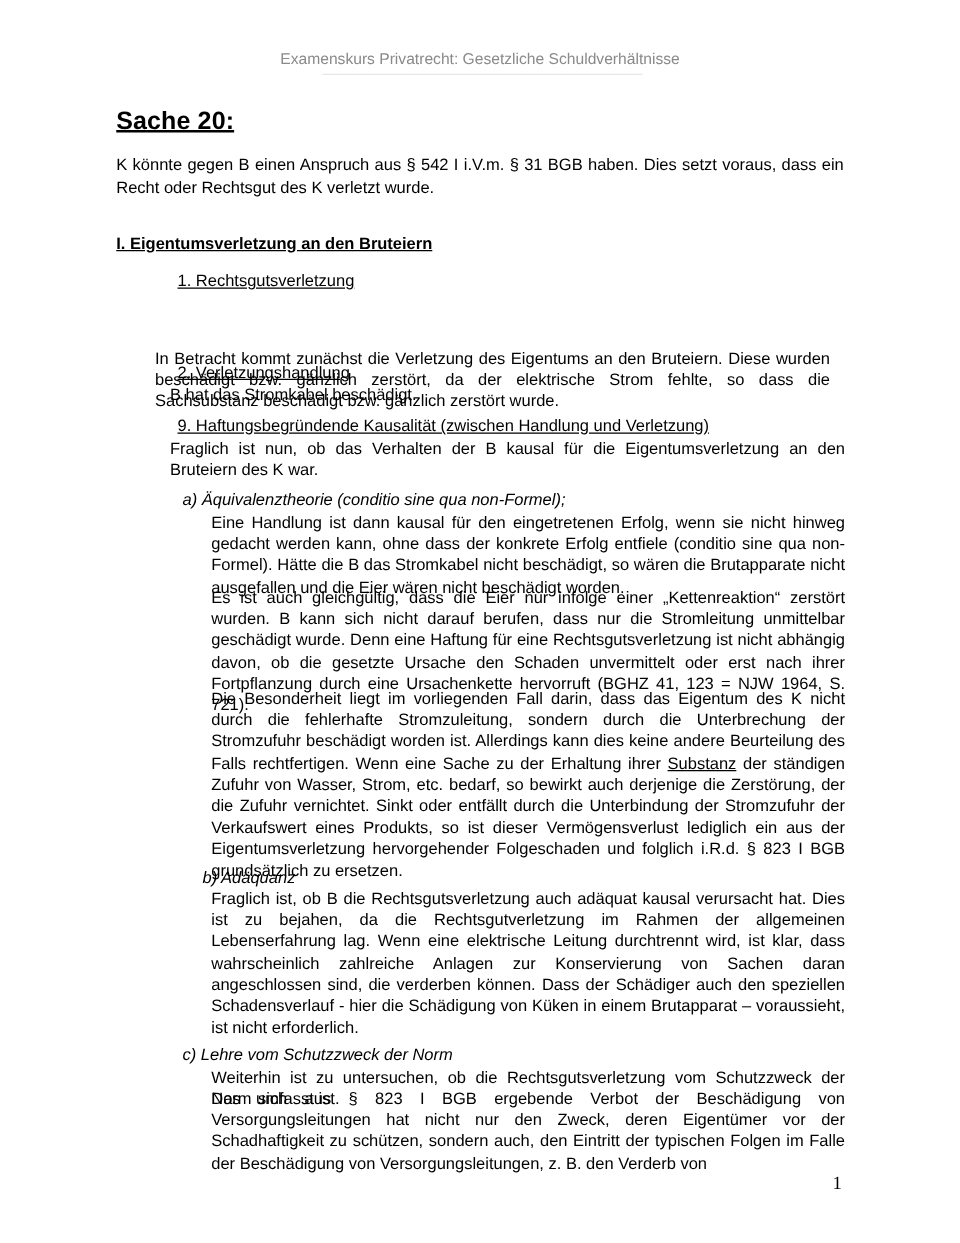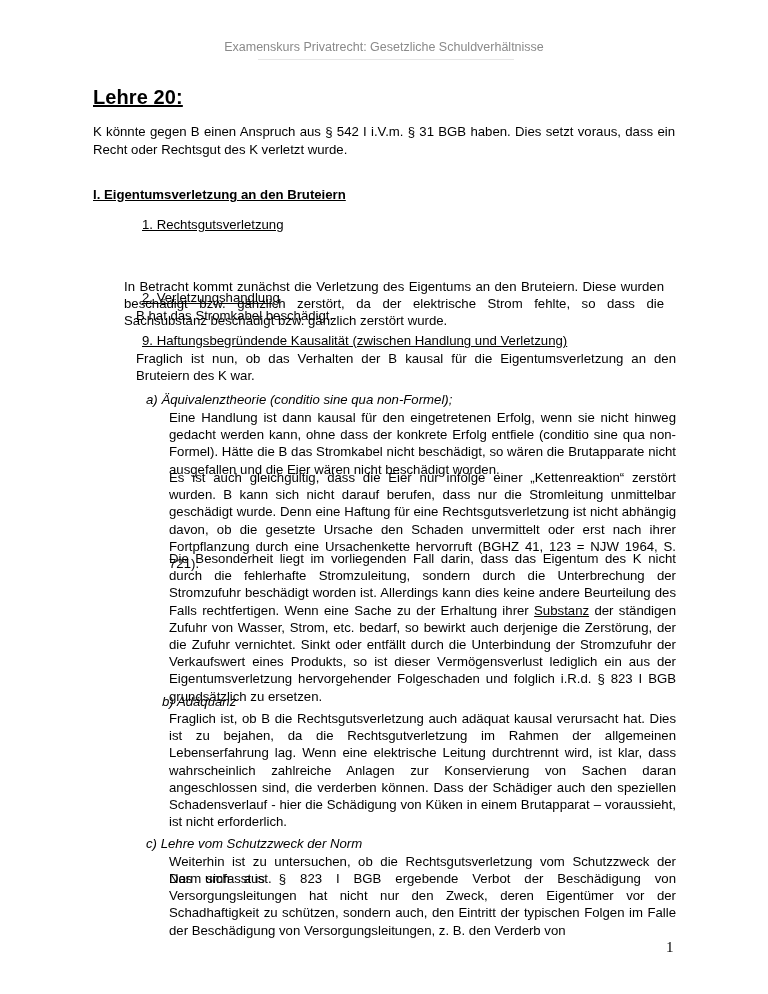--- a/index.html
+++ b/index.html
@@ -20,21 +20,21 @@
     .u { text-decoration: underline; }
     .page-num { position: absolute; top: 939px; left: 666px; font-family: "Liberation Serif", serif;
              font-size: 15px; }
   </style>
 </head>
 <body>
 
 <div class="running-header">Examenskurs Privatrecht: Gesetzliche Schuldverhältnisse</div>
 <div class="header-rule"></div>
 
-<div class="title">Lehre 20:</div>
+<div class="title">Sache 20:</div>
 
 <div class="intro">K könnte gegen B einen Anspruch aus § 542 I i.V.m. § 31 BGB haben. Dies setzt voraus, dass ein Recht oder Rechtsgut des K verletzt wurde.</div>
 
 <div class="sec-head">I. Eigentumsverletzung an den Bruteiern</div>
 
 <div class="sub-head" style="top:217px; left:112px;">1. Rechtsgutsverletzung</div>
 <div class="block" style="top:234px; left:124px; width:540px;margin-top:44px;">In Betracht kommt zunächst die Verletzung des Eigentums an den Bruteiern. Diese wurden beschädigt bzw. gänzlich zerstört, da der elektrische Strom fehlte, so dass die Sachsubstanz beschädigt bzw. gänzlich zerstört wurde.</div>
 
 <div class="sub-head" style="top:290px; left:112px;">2. Verletzungshandlung</div>
 <div class="block" style="top:307px; left:136px; width:540px;">B hat das Stromkabel beschädigt.</div>

